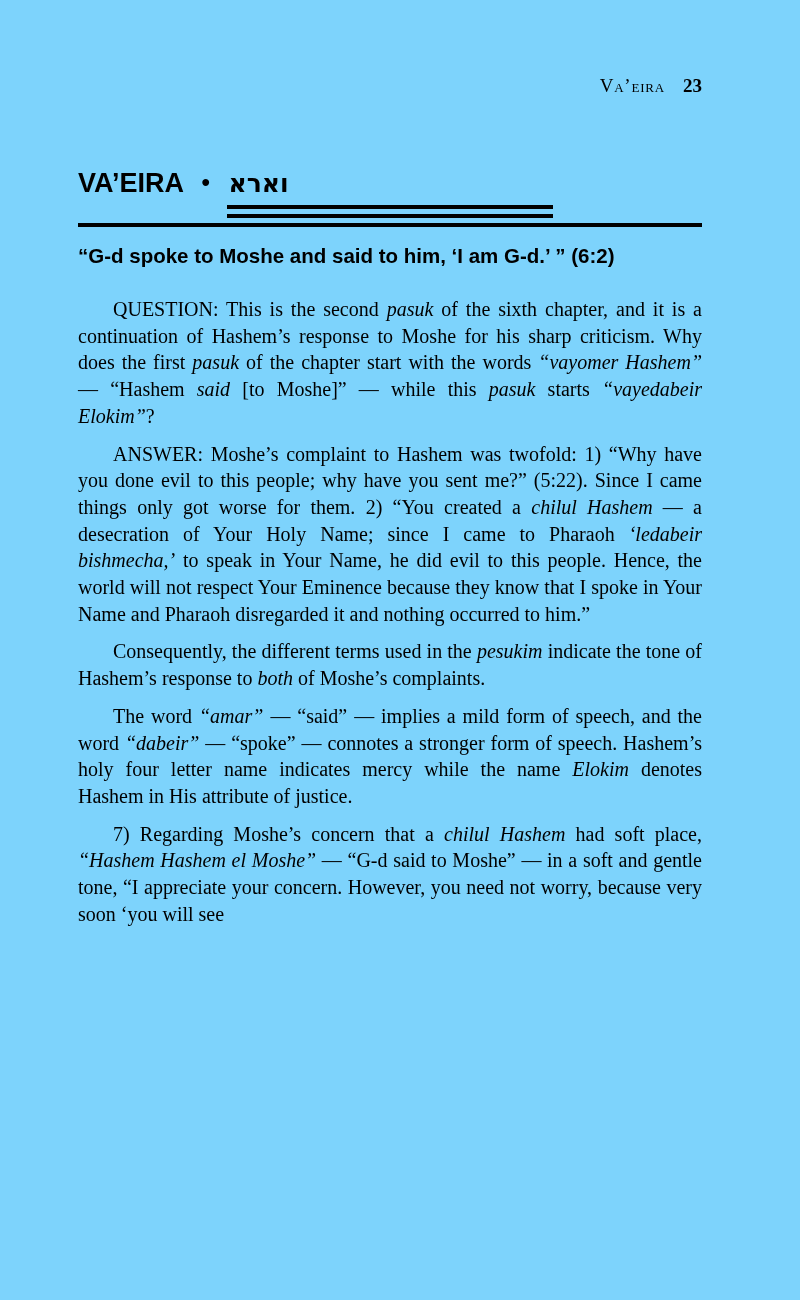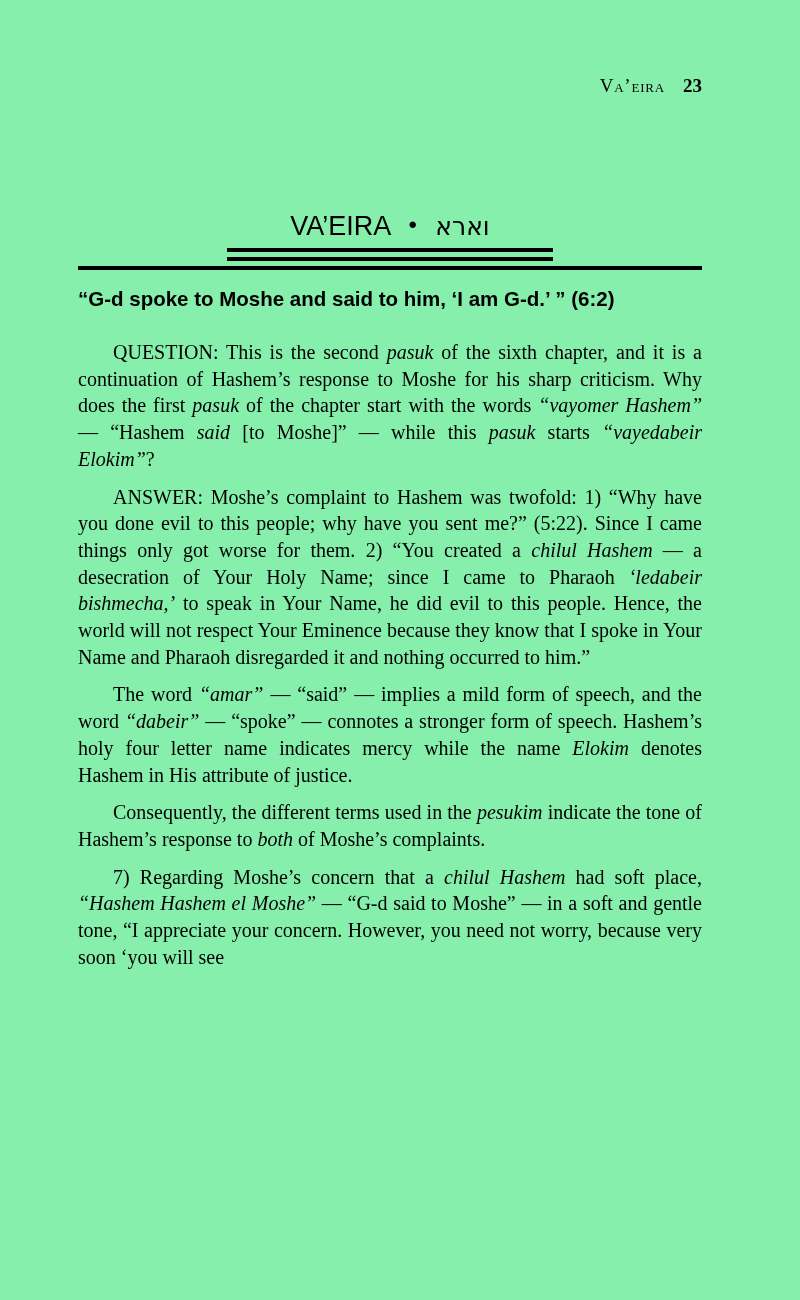--- a/index.html
+++ b/index.html
@@ -1,21 +1,21 @@
 <!DOCTYPE html>
 <html><head>
 <meta charset="utf-8">
 <style>
   html, body { margin: 0; padding: 0; background: #ffffff; }
   .page {
     position: relative;
     width: 800px;
     height: 1300px;
     margin: 0 auto;
-    background: #86efac;
+    background: #7dd3fc;
     box-sizing: border-box;
     padding: 75px 98px 0 78px;
     font-family: "Liberation Serif", serif;
     color: #000000;
     overflow: hidden;
   }
   
   .running-header {
     text-align: right;
     height: 22px;
@@ -27,24 +27,23 @@
     font-size: 19px;
     letter-spacing: 0.8px;
   }
   .rh-page {
     font-size: 19px;
     font-weight: bold;
     margin-left: 14px;
   }
   
   .chapter-title {
-    margin-top: 112px;
-    text-align: center;
+    margin-top: 69px;
     font-family: "Liberation Sans", sans-serif;
-    font-weight: normal;
+    font-weight: bold;
     font-size: 27px;
     line-height: 31px;
     white-space: nowrap;
   }
   .ct-bullet { margin: 0 11px; font-size: 24px; vertical-align: 2px; }
   .ct-hebrew { font-family: "DejaVu Sans", sans-serif; font-size: 25px; }
   
   .double-rule { width: 326px; margin: 6px auto 0 auto; }
   .double-rule .bar { height: 4px; background: #000000; }
   .double-rule .bar + .bar { margin-top: 5px; }
@@ -98,18 +97,18 @@
   </div>
 
 
   <div class="verse-rule"></div>
 
   <div class="verse-english">“G-d spoke to Moshe and said to him, ‘I am G-d.’ ” (6:2)</div>
 
   <div class="body-text">
       <p><span>QUESTION: This is the second </span><span class="it">pasuk</span><span> of the sixth chapter, and it is a continuation of Hashem’s response to Moshe for his sharp criticism. Why does the first </span><span class="it">pasuk</span><span> of the chapter start with the words </span><span class="it">“vayomer Hashem”</span><span> — “Hashem </span><span class="it">said</span><span> [to Moshe]” — while this </span><span class="it">pasuk</span><span> starts </span><span class="it">“vayedabeir Elokim”</span><span>?</span></p>
       <p><span>ANSWER: Moshe’s complaint to Hashem was twofold: 1) “Why have you done evil to this people; why have you sent me?” (5:22). Since I came things only got worse for them. 2) “You created a </span><span class="it">chilul Hashem</span><span> — a desecration of Your Holy Name; since I came to Pharaoh </span><span class="it">‘ledabeir bishmecha,’</span><span> to speak in Your Name, he did evil to this people. Hence, the world will not respect Your Eminence because they know that I spoke in Your Name and Pharaoh disregarded it and nothing occurred to him.”</span></p>
+      <p><span>Consequently, the different terms used in the </span><span class="it">pesukim</span><span> indicate the tone of Hashem’s response to </span><span class="it">both</span><span> of Moshe’s complaints.</span></p>
       <p><span>The word </span><span class="it">“amar”</span><span> — “said” — implies a mild form of speech, and the word </span><span class="it">“dabeir”</span><span> — “spoke” — connotes a stronger form of speech. Hashem’s holy four letter name indicates mercy while the name </span><span class="it">Elokim</span><span> denotes Hashem in His attribute of justice.</span></p>
-      <p><span>Consequently, the different terms used in the </span><span class="it">pesukim</span><span> indicate the tone of Hashem’s response to </span><span class="it">both</span><span> of Moshe’s complaints.</span></p>
       <p><span>7) Regarding Moshe’s concern that a </span><span class="it">chilul Hashem</span><span> had soft place, </span><span class="it">“Hashem Hashem el Moshe”</span><span> — “G-d said to Moshe” — in a soft and gentle tone, “I appreciate your concern. However, you need not worry, because very soon ‘you will see</span></p>
     </div>
 
 </div>
 
 </body></html>

